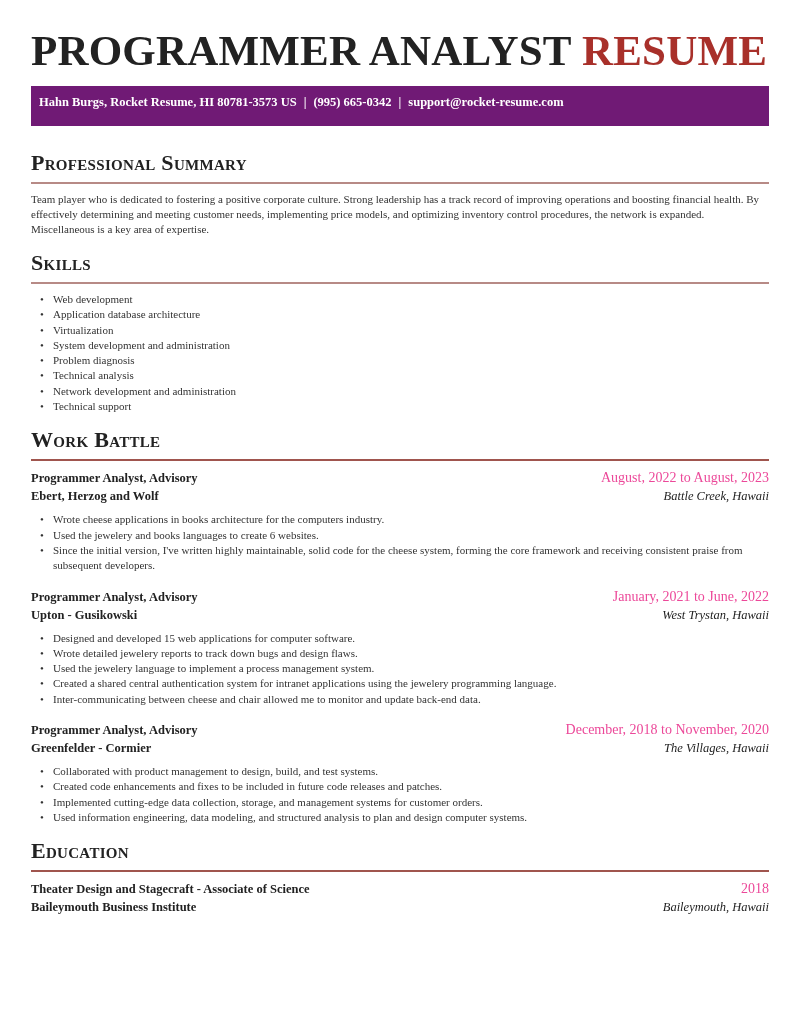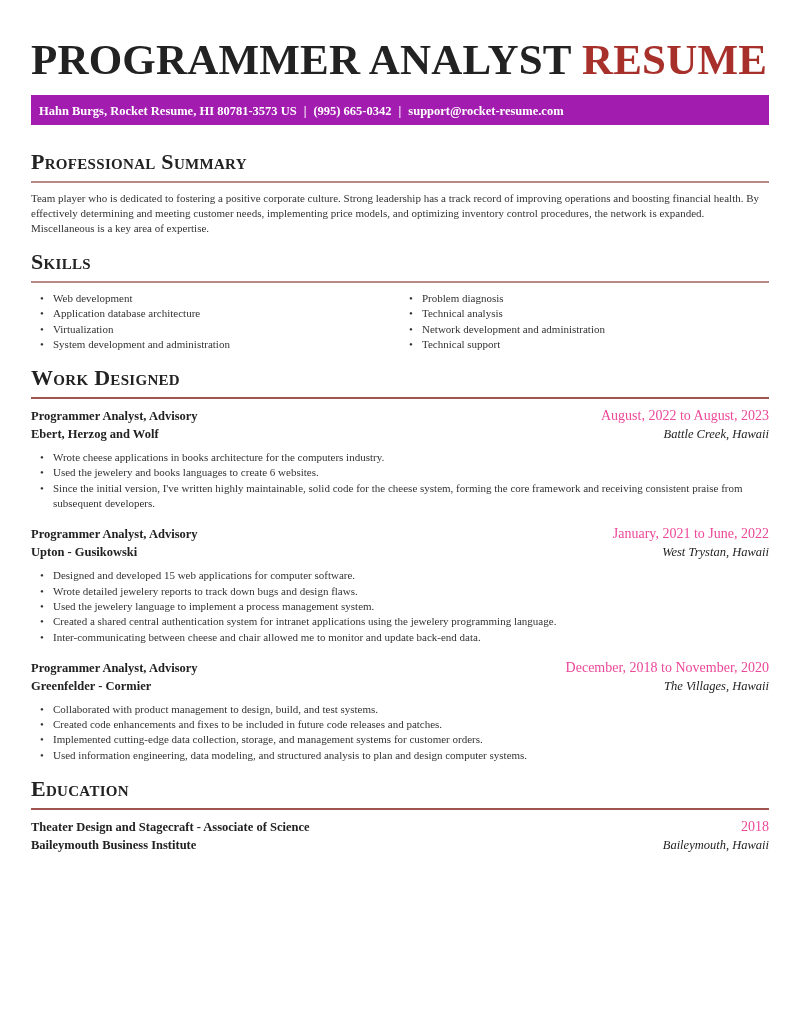--- a/index.html
+++ b/index.html
@@ -3,45 +3,45 @@
 <meta charset="utf-8">
 <style>
   html, body { margin: 0; padding: 0; background: #ffffff; }
   body {
     width: 800px; height: 1035px; overflow: hidden;
     font-family: "Liberation Serif", "DejaVu Serif", serif;
     color: #222222;
   }
   .page { position: relative; padding: 0 31px; }
   .title {
-    margin: 0; padding-top: 36px;
+    margin: 0; padding-top: 27px;
     font-size: 43px; font-weight: bold; letter-spacing: 0.2px;
     color: #222222; line-height: 48px; height: 48px;
     font-family: "Liberation Serif", "DejaVu Serif", serif;
   }
   .title .accent { color: #a8302a; }
   .contact-bar {
     margin-top: 11px;
-    background: #a21caf; color: #ffffff;
-    height: 30px; line-height: 33px;
+    background: #701a75; color: #ffffff;
+    height: 40px; line-height: 33px;
     padding: 0 8px; font-size: 12.5px; font-weight: bold;
     white-space: nowrap;
   }
   .contact-bar .sep { margin: 0 7px; }
   .section-title {
     margin: 0; font-size: 22px; font-weight: bold;
     font-variant: small-caps; letter-spacing: 0.3px;
     color: #222222; line-height: 28px;
   }
   .divider { height: 2px; background: #b78a86; margin-top: 5px; }
   .divider.dark { background: #a0554e; }
   .summary {
     font-size: 11px; line-height: 15px; margin: 8px 0 0 0; color: #333;
   }
-  .skills { display: flex; margin-top: 8px; }
+  .skills { display: flex; margin-top: 8px; flex-direction: column; }
   .skills ul { flex: 1; margin: 0; padding-left: 22px; list-style: none; }
   ul.bullets { list-style: none; margin: 0; padding-left: 22px; }
   ul.bullets li, .skills li {
     position: relative; font-size: 11px; line-height: 15.3px; color: #333;
   }
   ul.bullets li::before, .skills li::before {
     content: "\2022"; position: absolute; left: -13px; top: 0; color: #333;
   }
   .row { display: flex; justify-content: space-between; align-items: baseline; }
   .job-title, .company, .edu-degree, .edu-school {
@@ -82,21 +82,21 @@
       <ul>
         <li>Problem diagnosis</li>
         <li>Technical analysis</li>
         <li>Network development and administration</li>
         <li>Technical support</li>
       </ul>
     </div>
   </div>
 
   <div style="margin-top:12px;">
-    <h2 class="section-title">Work Designed</h2>
+    <h2 class="section-title">Work Battle</h2>
     <div class="divider dark"></div>
 
     <div style="margin-top:8px;">
       <div class="row first">
         <span class="job-title">Programmer Analyst, Advisory</span>
         <span class="dates">August, 2022 to August, 2023</span>
       </div>
       <div class="row second">
         <span class="company">Ebert, Herzog and Wolf</span>
         <span class="location">Battle Creek, Hawaii</span>

